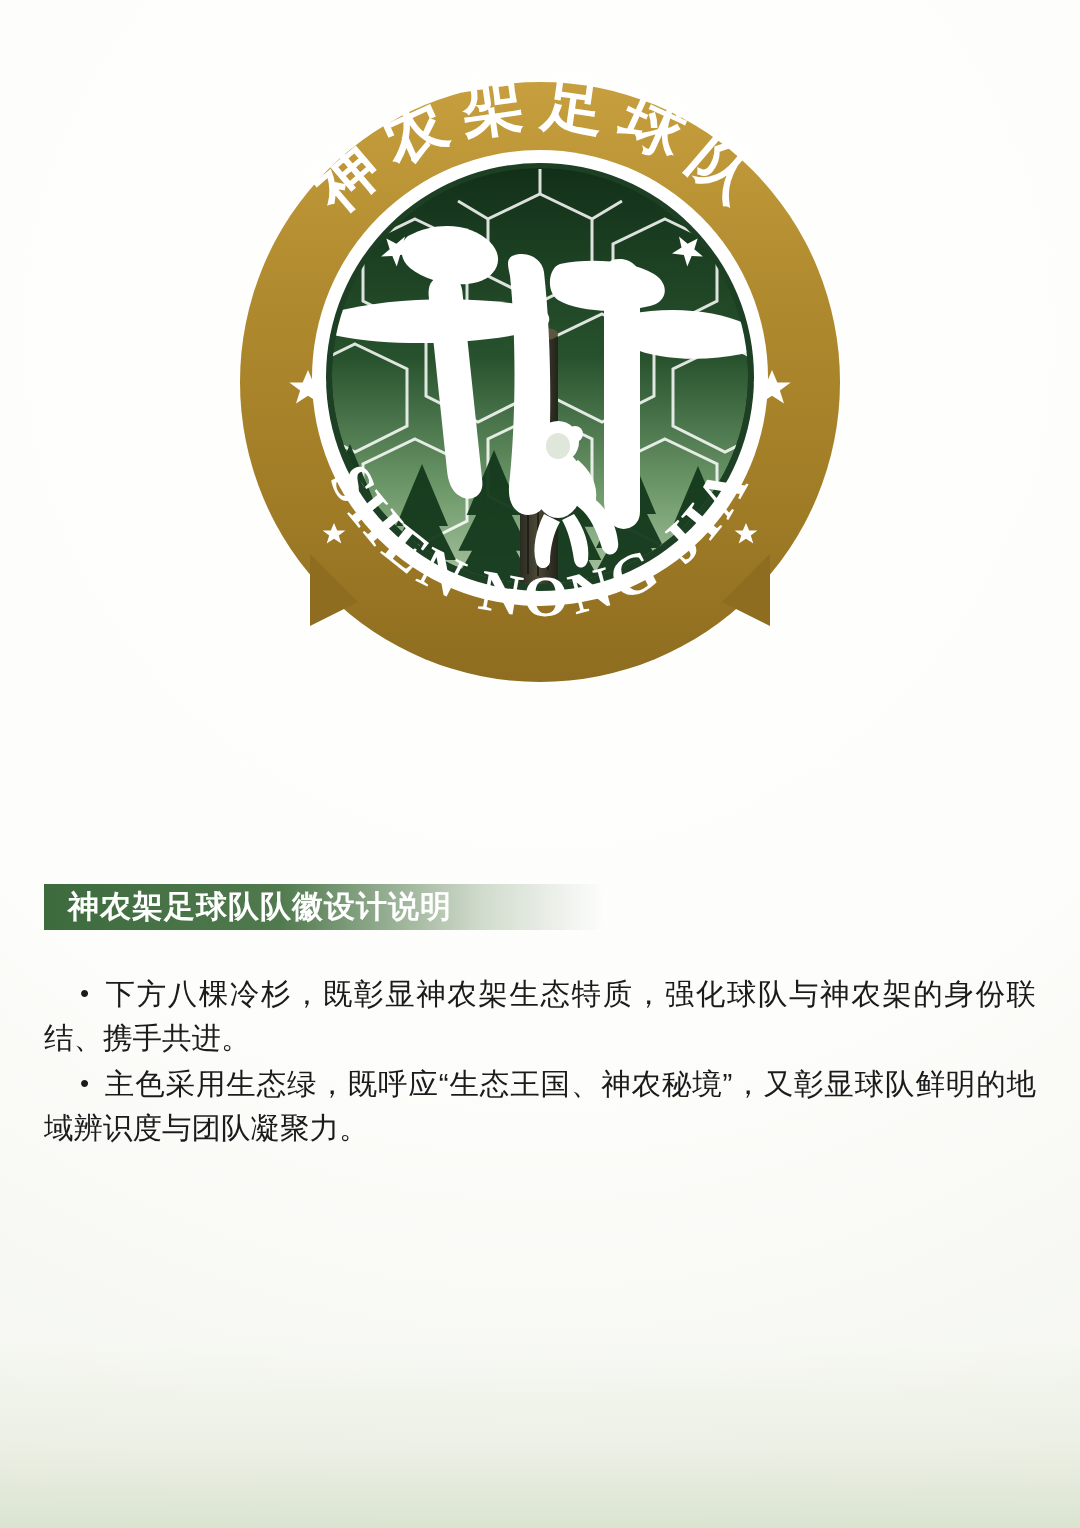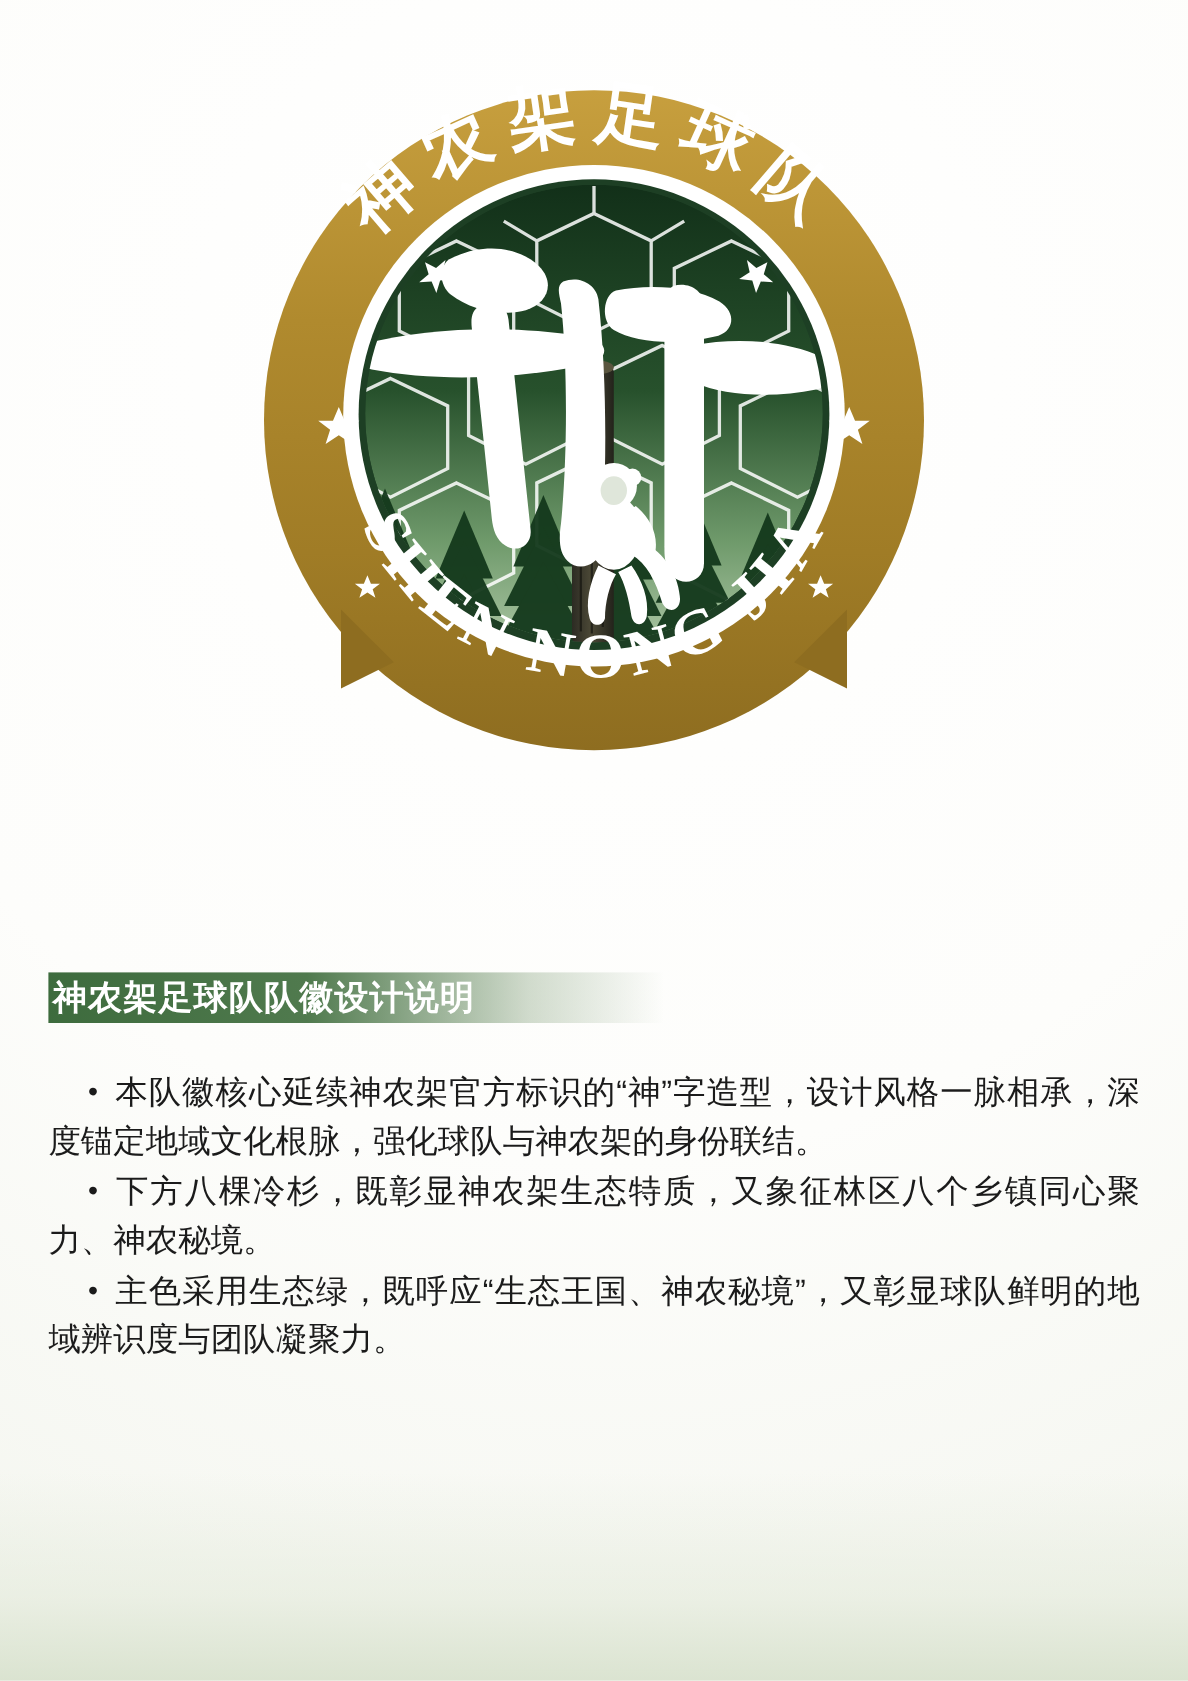--- a/index.html
+++ b/index.html
@@ -43,21 +43,21 @@
 
   
   .section-heading {
     position: absolute;
     left: 44px;
     top: 884px;
     width: 560px;
     height: 46px;
     display: flex;
     align-items: center;
-    padding-left: 4px;
+    padding-left: 24px;
     box-sizing: border-box;
     background: linear-gradient(to right, #3d6b3d 0%, #507a4e 42%, rgba(124,154,115,0.35) 78%, rgba(255,255,255,0) 100%);
     color: #ffffff;
     font-size: 31px;
     font-weight: bold;
     letter-spacing: 1px;
     white-space: nowrap;
   }
 
   
@@ -246,23 +246,20 @@
       <polygon points="0,-11 3.2,-3.4 11.4,-3.4 4.8,1.6 7.3,9.5 0,4.7 -7.3,9.5 -4.8,1.6 -11.4,-3.4 -3.2,-3.4" transform="translate(174,520)"></polygon>
       <polygon points="0,-11 3.2,-3.4 11.4,-3.4 4.8,1.6 7.3,9.5 0,4.7 -7.3,9.5 -4.8,1.6 -11.4,-3.4 -3.2,-3.4" transform="translate(586,520)"></polygon>
     </g>
   </svg>
 </div>
 
 <div class="section-heading">神农架足球队队徽设计说明</div>
 
 <div class="body-copy">
   <p class="para">
-    <span class="bullet">•</span><span>本队徽核心延续神农架官方标识的“神”字造型，设计风格一脉相承，深度锚定地域文化根脉，强化球队与神农架的身份联结。</span>
-  </p>
-  <p class="para">
-    <span class="bullet">•</span><span>下方八棵冷杉，既彰显神农架生态特质，又象征林区八个乡镇同心聚力、神农秘境。</span>
+    <span class="bullet">•</span><span>下方八棵冷杉，既彰显神农架生态特质，强化球队与神农架的身份联结、携手共进。</span>
   </p>
   <p class="para">
     <span class="bullet">•</span><span>主色采用生态绿，既呼应“生态王国、神农秘境”，又彰显球队鲜明的地域辨识度与团队凝聚力。</span>
   </p>
 </div>
 
 <div class="bottom-wash"></div>
 
 </body></html>

